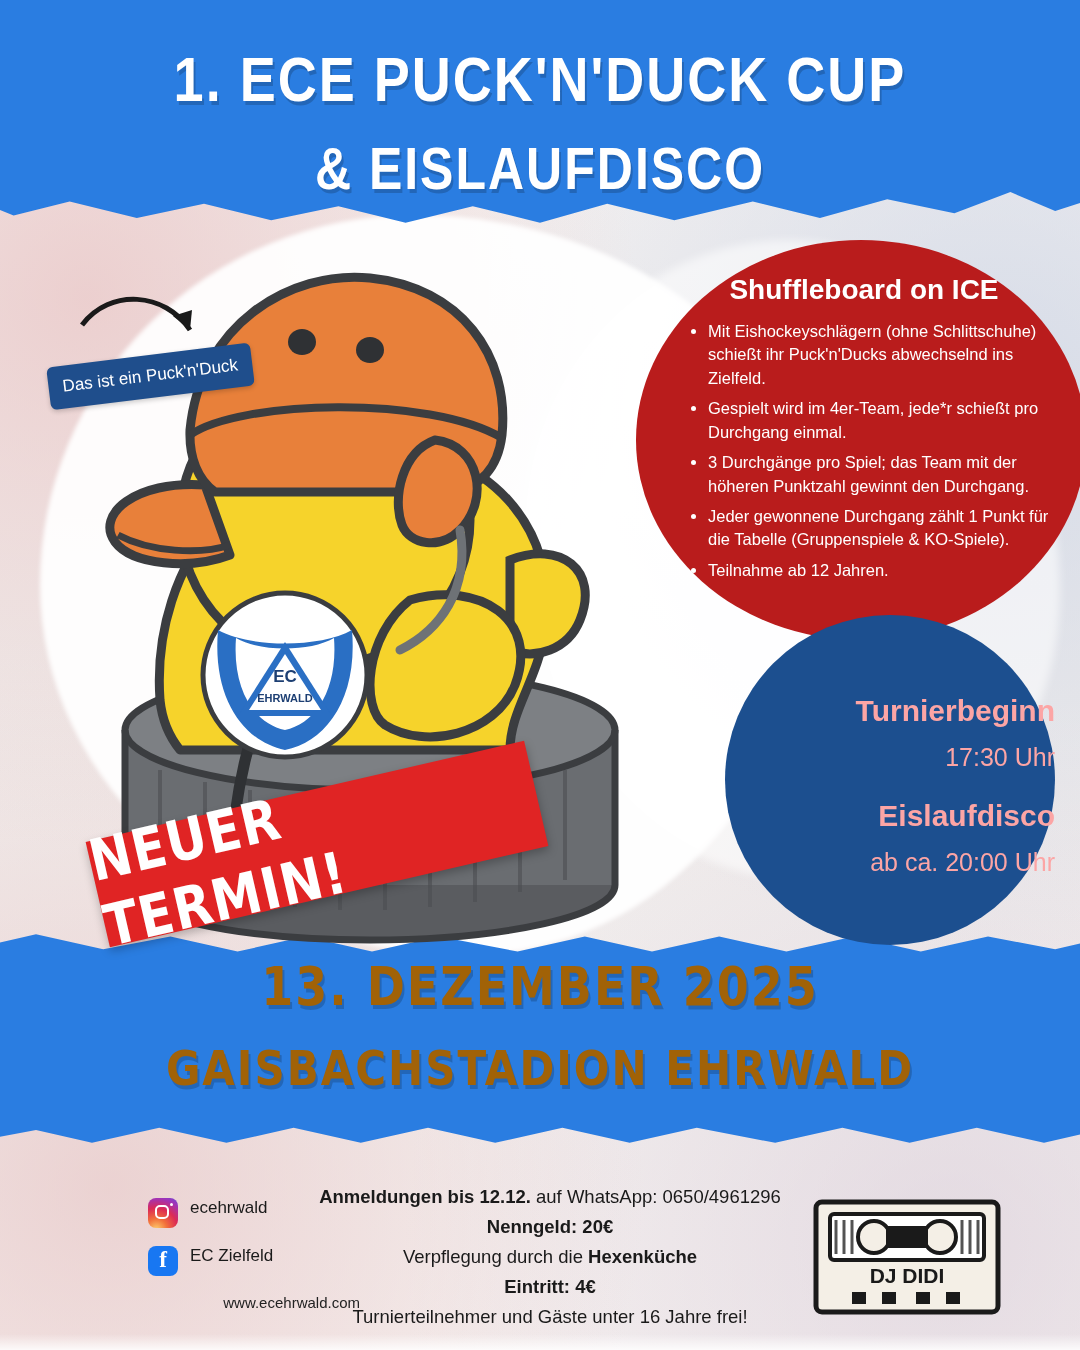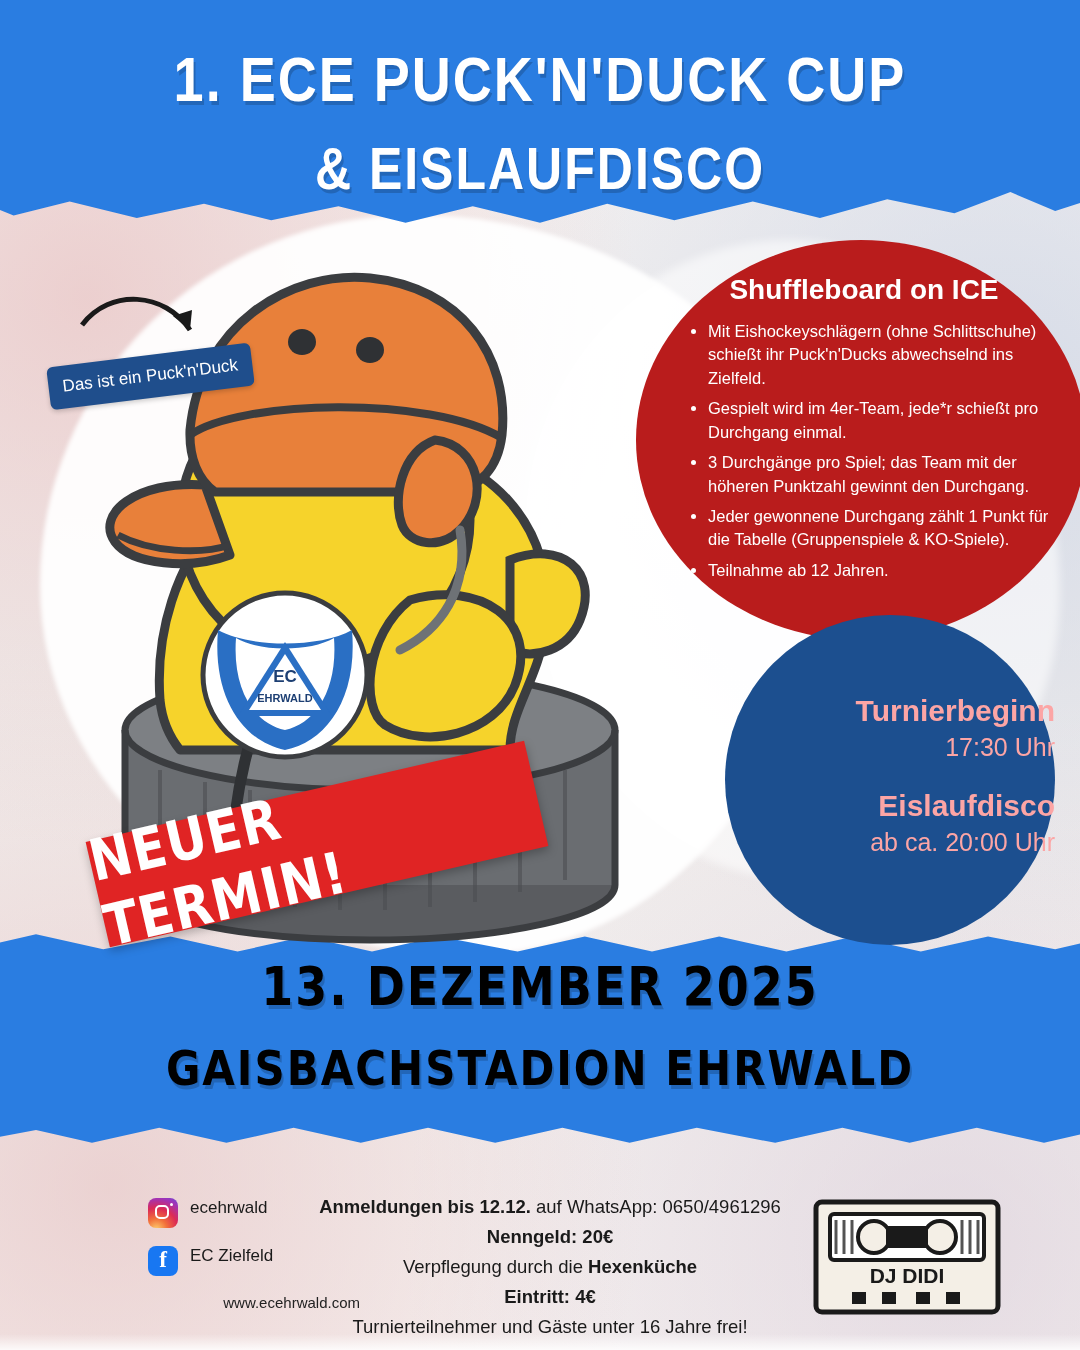--- a/index.html
+++ b/index.html
@@ -166,21 +166,21 @@
     box-sizing: border-box;
     padding-top: 78px;
   }
   .circle-times .t-head {
     font-size: 30px;
     font-weight: bold;
     line-height: 1.2;
   }
   .circle-times .t-sub {
     font-size: 25px;
-    margin-top: 4px;
+    margin-top: 14px;
   }
   .circle-times .gap { height: 26px; }
 
   
   .stamp {
     position: absolute;
     left: 92px;
     top: 790px;
     width: 450px;
     height: 108px;
@@ -201,21 +201,21 @@
     transform: scaleY(1.15);
   }
 
   
   .date-block {
     position: absolute;
     top: 960px;
     left: 0;
     right: 0;
     text-align: center;
-    color: #000000;
+    color: #a16207;
     font-family: "DejaVu Sans", sans-serif;
     font-weight: bold;
     letter-spacing: 2px;
     text-shadow: 2px 3px 0 rgba(0,0,0,0.18);
   }
   .date-block .d1 {
     font-size: 46px;
     text-transform: uppercase;
     transform: scaleY(1.15);
   }
@@ -292,21 +292,21 @@
   .web {
     font-size: 15px;
     margin-top: 4px;
     color: #222;
     text-align: right;
   }
 
   .info {
     position: absolute;
     left: 270px;
-    top: 42px;
+    top: 32px;
     width: 560px;
     text-align: center;
     font-size: 18.5px;
     line-height: 1.62;
   }
   .info b { font-weight: bold; }
 
   .cassette {
     position: absolute;
     left: 812px;

